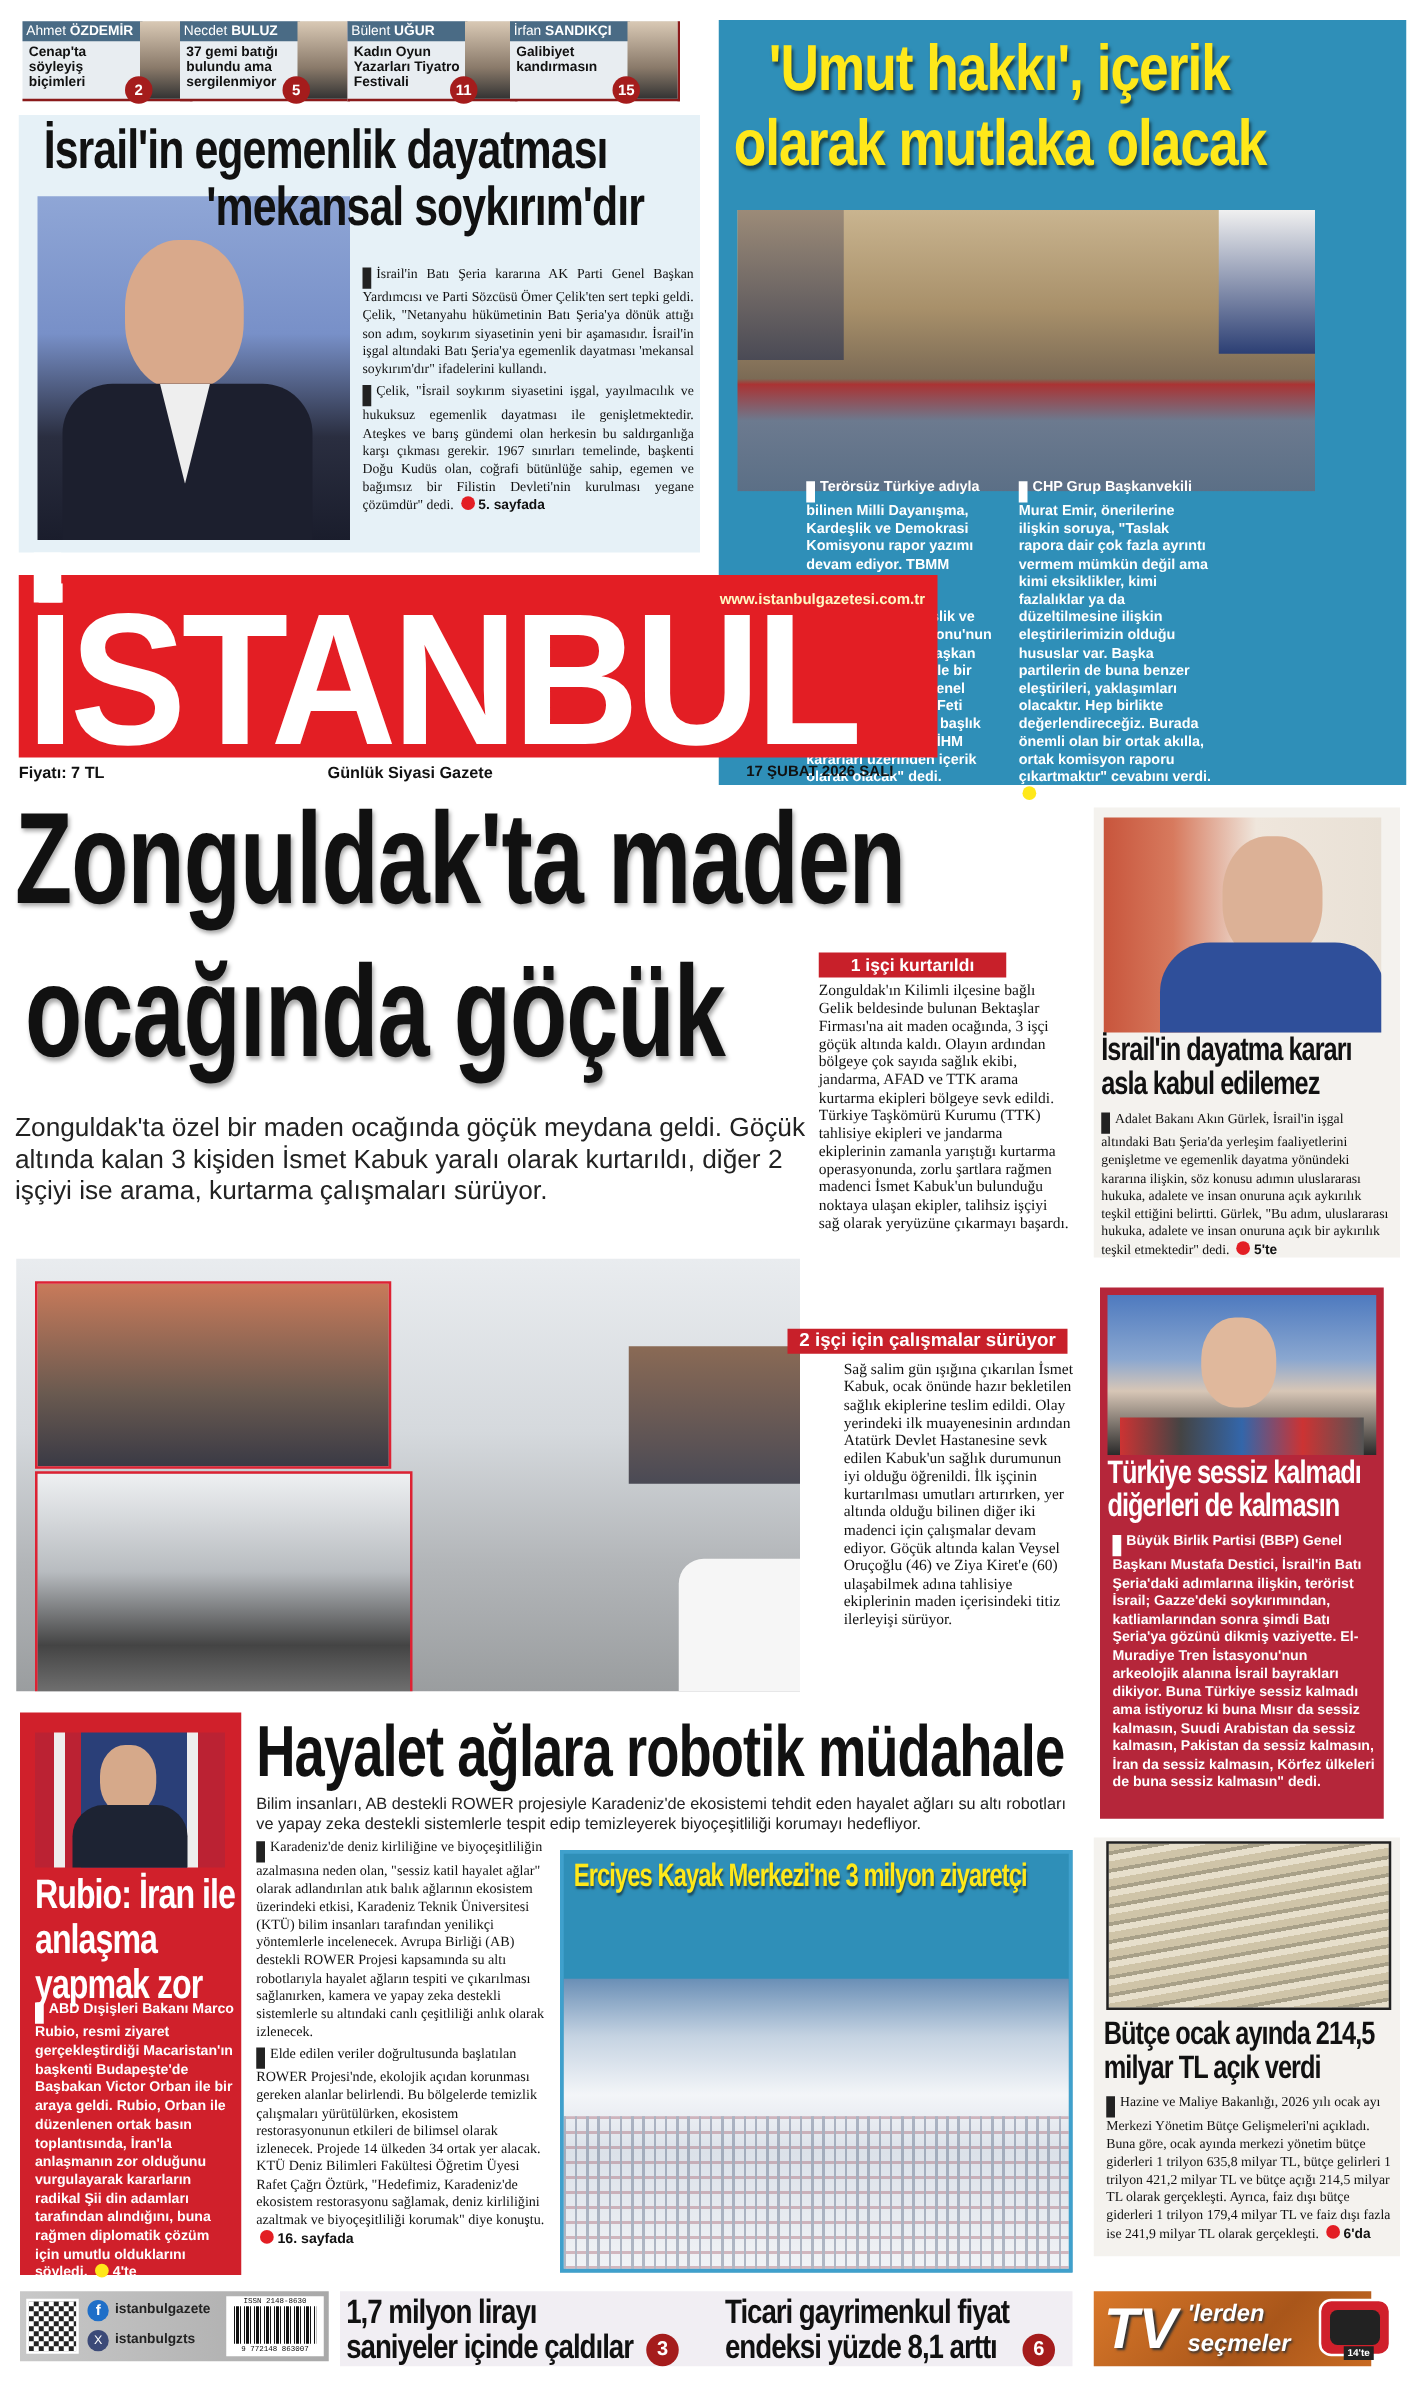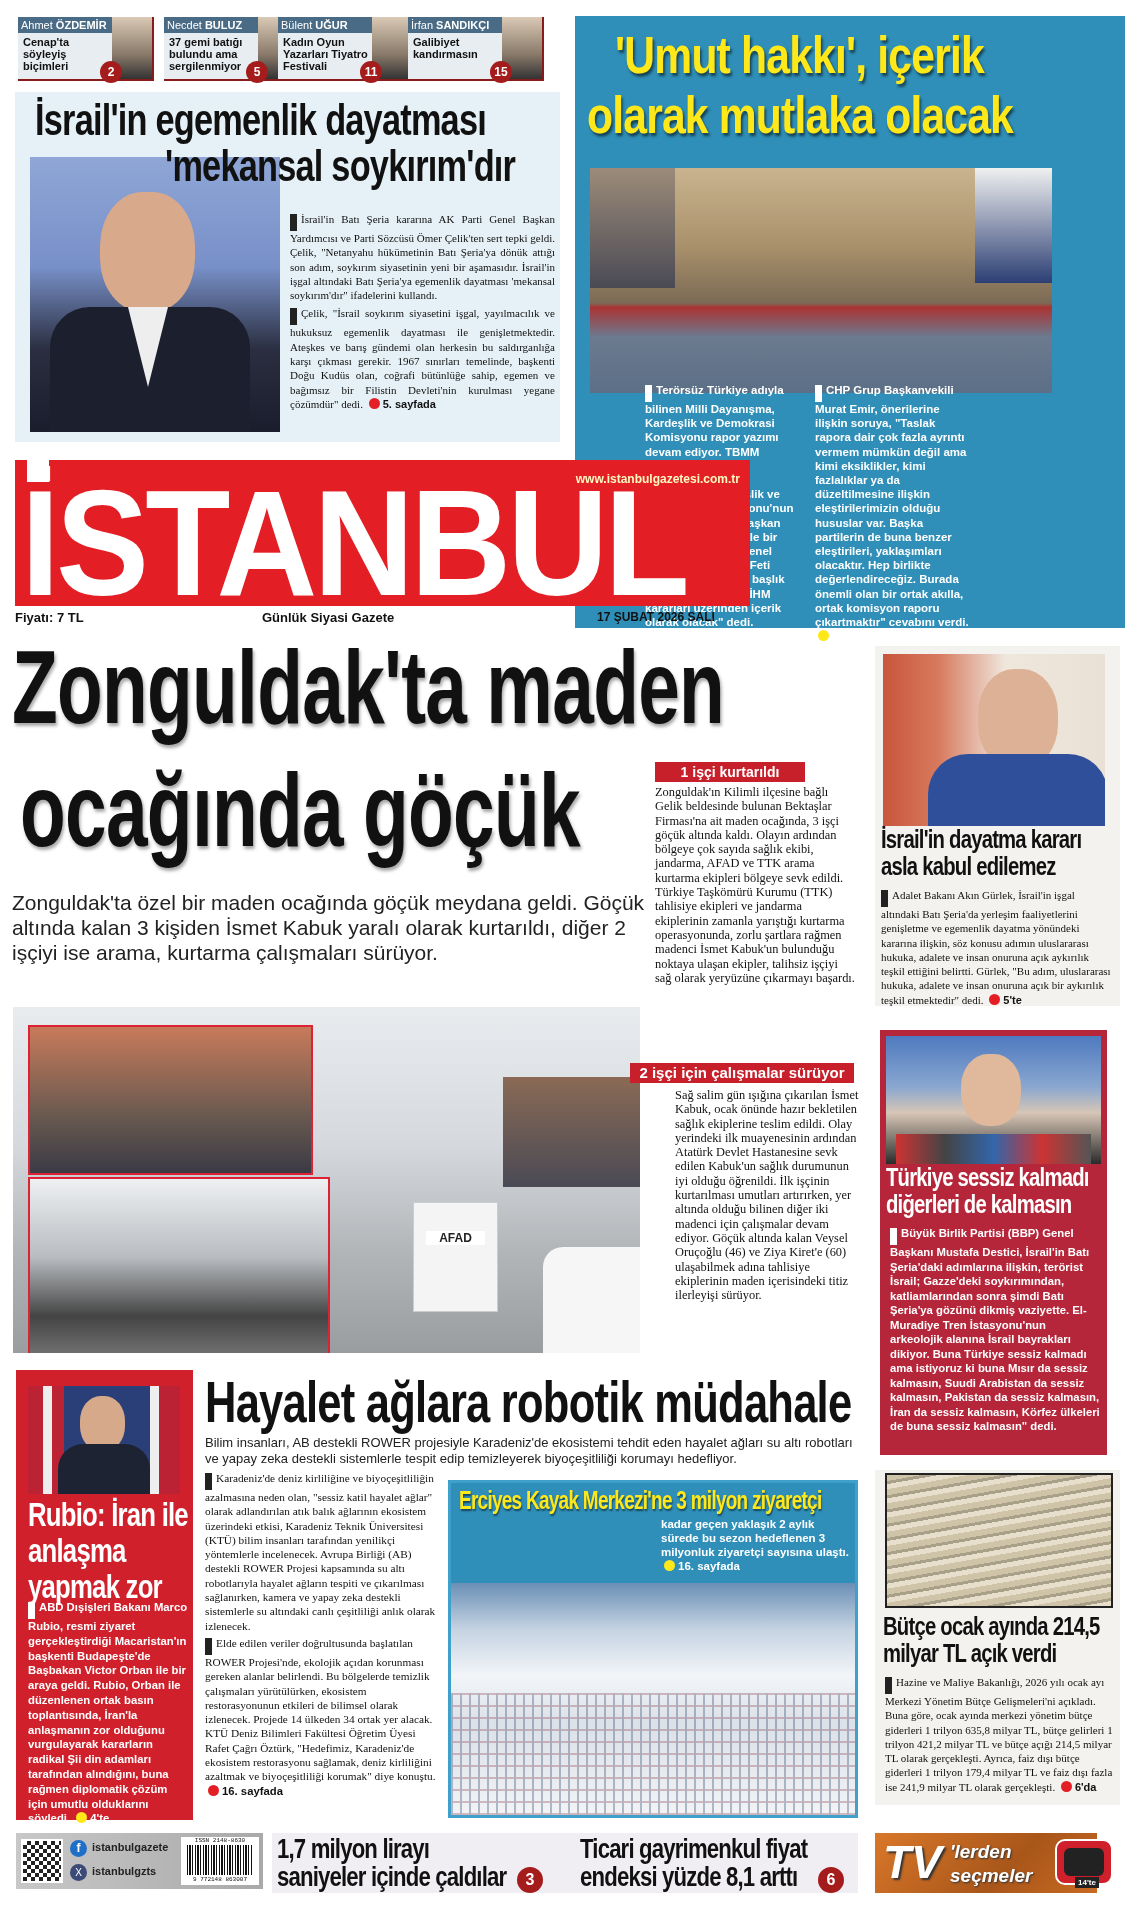--- a/index.html
+++ b/index.html
@@ -24,21 +24,21 @@
 </head>
 <body>
 
 <div>
   <div class="col" style="left:18px">
     <div class="nm"><span>Ahmet</span> <b>ÖZDEMİR</b></div>
     <div class="tt">Cenap'ta söyleyiş biçimleri</div>
     <div class="pic"></div>
     <div class="num">2</div>
   </div>
-  <div class="col" style="left:164px">
+  <div class="col" style="left:144px">
     <div class="nm"><span>Necdet</span> <b>BULUZ</b></div>
     <div class="tt">37 gemi batığı bulundu ama sergilenmiyor</div>
     <div class="pic"></div>
     <div class="num">5</div>
   </div>
   <div class="col" style="left:278px">
     <div class="nm"><span>Bülent</span> <b>UĞUR</b></div>
     <div class="tt">Kadın Oyun Yazarları Tiyatro Festivali</div>
     <div class="pic"></div>
     <div class="num">11</div>
@@ -90,23 +90,20 @@
 <div class="abs" style="left:262px;top:610px;font-weight:bold;font-size:13px">Günlük Siyasi Gazete</div>
 <div class="abs" style="left:597px;top:610px;font-weight:bold;font-size:12px">17 ŞUBAT 2026 SALI</div>
 
 <div>
   <div class="abs cond" style="left:12px;top:632px;font-size:104px;line-height:110px;transform:scaleX(0.72);color:#111;text-shadow:2px 3px 4px rgba(0,0,0,.35)">Zonguldak'ta maden</div>
   <div class="abs cond" style="left:20px;top:755px;font-size:104px;line-height:110px;transform:scaleX(0.72);color:#111;text-shadow:2px 3px 4px rgba(0,0,0,.35)">ocağında göçük</div>
   <div class="abs" style="left:12px;top:890px;width:640px;font-size:21px;line-height:25px;color:#222">Zonguldak'ta özel bir maden ocağında göçük meydana geldi. Göçük altında kalan 3 kişiden İsmet Kabuk yaralı olarak kurtarıldı, diğer 2 işçiyi ise arama, kurtarma çalışmaları sürüyor.</div>
   <div class="abs photo" style="left:13px;top:1007px;width:627px;height:346px;background:linear-gradient(180deg,#e9ecef 0%,#d5d9dd 40%,#b3b6b9 70%,#9a9d9f 100%)">
     <div style="position:absolute;left:15px;top:18px;width:285px;height:150px;border:2px solid #d23;background:linear-gradient(#c87a5a,#6a5a50 60%,#3a3a45)"></div>
     <div style="position:absolute;left:15px;top:170px;width:302px;height:200px;border:2px solid #d23;background:linear-gradient(#eef0f2,#b8bcc0 40%,#444 70%,#888)"></div>
-    <div style="position:absolute;left:400px;top:195px;width:85px;height:110px;background:#f4f4f4;border:1px solid #ccc">
-        <div style="margin:28px 12px;background:#fff;color:#222;font-weight:bold;font-size:12px;text-align:center">AFAD</div>
-      </div>
     <div style="position:absolute;left:490px;top:70px;width:137px;height:110px;background:linear-gradient(#8a6a55,#4a4a55)"></div>
     <div style="position:absolute;left:530px;top:240px;width:97px;height:106px;background:#f6f6f6;border-radius:20px 0 0 0"></div>
   </div>
   <div class="subbox" style="left:655px;top:762px;width:150px">1 işçi kurtarıldı</div>
   <div class="abs serif" style="left:655px;top:785px;width:200px;font-size:12.4px;line-height:14.3px">Zonguldak'ın Kilimli ilçesine bağlı Gelik beldesinde bulunan Bektaşlar Firması'na ait maden ocağında, 3 işçi göçük altında kaldı. Olayın ardından bölgeye çok sayıda sağlık ekibi, jandarma, AFAD ve TTK arama kurtarma ekipleri bölgeye sevk edildi. Türkiye Taşkömürü Kurumu (TTK) tahlisiye ekipleri ve jandarma ekiplerinin zamanla yarıştığı kurtarma operasyonunda, zorlu şartlara rağmen madenci İsmet Kabuk'un bulunduğu noktaya ulaşan ekipler, talihsiz işçiyi sağ olarak yeryüzüne çıkarmayı başardı.</div>
   <div class="subbox" style="left:630px;top:1063px;width:224px;font-size:15px">2 işçi için çalışmalar sürüyor</div>
   <div class="abs serif" style="left:675px;top:1088px;width:185px;font-size:12.4px;line-height:14.3px">Sağ salim gün ışığına çıkarılan İsmet Kabuk, ocak önünde hazır bekletilen sağlık ekiplerine teslim edildi. Olay yerindeki ilk muayenesinin ardından Atatürk Devlet Hastanesine sevk edilen Kabuk'un sağlık durumunun iyi olduğu öğrenildi. İlk işçinin kurtarılması umutları artırırken, yer altında olduğu bilinen diğer iki madenci için çalışmalar devam ediyor. Göçük altında kalan Veysel Oruçoğlu (46) ve Ziya Kiret'e (60) ulaşabilmek adına tahlisiye ekiplerinin maden içerisindeki titiz ilerleyişi sürüyor.</div>
 </div>
 
 <div class="abs" style="left:875px;top:646px;width:245px;height:360px;background:#f4f2ee">
@@ -146,21 +143,20 @@
   <div class="abs cond" style="left:205px;top:1372px;font-size:58px;line-height:60px;transform:scaleX(0.75);color:#111">Hayalet ağlara robotik müdahale</div>
   <div class="abs" style="left:205px;top:1435px;width:660px;font-size:13px;line-height:15.5px;color:#222">Bilim insanları, AB destekli ROWER projesiyle Karadeniz'de ekosistemi tehdit eden hayalet ağları su altı robotları ve yapay zeka destekli sistemlerle tespit edip temizleyerek biyoçeşitliliği korumayı hedefliyor.</div>
   <div class="abs serif small" style="left:205px;top:1471px;width:232px;font-size:11.3px;line-height:14.3px">
     <p style="margin-bottom:3px"><span class="bar"></span><span>Karadeniz'de deniz kirliliğine ve biyoçeşitliliğin azalmasına neden olan, "sessiz katil hayalet ağlar" olarak adlandırılan atık balık ağlarının ekosistem üzerindeki etkisi, Karadeniz Teknik Üniversitesi (KTÜ) bilim insanları tarafından yenilikçi yöntemlerle incelenecek. Avrupa Birliği (AB) destekli ROWER Projesi kapsamında su altı robotlarıyla hayalet ağların tespiti ve çıkarılması sağlanırken, kamera ve yapay zeka destekli sistemlerle su altındaki canlı çeşitliliği anlık olarak izlenecek.</span></p>
     <p><span class="bar"></span><span>Elde edilen veriler doğrultusunda başlatılan ROWER Projesi'nde, ekolojik açıdan korunması gereken alanlar belirlendi. Bu bölgelerde temizlik çalışmaları yürütülürken, ekosistem restorasyonunun etkileri de bilimsel olarak izlenecek. Projede 14 ülkeden 34 ortak yer alacak. KTÜ Deniz Bilimleri Fakültesi Öğretim Üyesi Rafet Çağrı Öztürk, "Hedefimiz, Karadeniz'de ekosistem restorasyonu sağlamak, deniz kirliliğini azaltmak ve biyoçeşitliliği korumak" diye konuştu.</span> <span class="dot" style="background:#e31e24"></span><b style="font-family:'Liberation Sans',sans-serif">16. sayfada</b></p>
   </div>
 </div>
 
 <div class="abs" style="left:448px;top:1480px;width:410px;height:338px;background:#2f8fb8;border:3px solid #3fa0cc">
   <div class="abs cond" style="left:8px;top:2px;width:540px;font-size:26px;line-height:30px;transform:scaleX(0.73);color:#ffe81a;text-shadow:1px 2px 2px rgba(0,0,0,.5)">Erciyes Kayak Merkezi'ne 3 milyon ziyaretçi</div>
-  <div class="abs" style="left:210px;top:34px;width:190px;color:#fff;font-weight:bold;font-size:11.5px;line-height:14px"><span>kadar geçen yaklaşık 2 aylık sürede bu sezon hedeflenen 3 milyonluk ziyaretçi sayısına ulaştı.</span> <span class="dot" style="background:#ffe81a"></span><span>16. sayfada</span></div>
   <div class="abs photo" style="left:0;top:100px;width:404px;height:232px;background:linear-gradient(180deg,#6a8fb6 0%,#c5d3e2 20%,#f3f5f8 40%,#dbe1e9 60%,#f1f3f6 100%)">
     <div style="position:absolute;left:0;top:110px;width:404px;height:122px;background:repeating-linear-gradient(90deg,#3a4a6a 0 2px,transparent 2px 9px),repeating-linear-gradient(0deg,#9a4a5a 0 2px,transparent 2px 12px);opacity:.35"></div>
   </div>
 </div>
 
 <div class="abs" style="left:16px;top:1833px;width:247px;height:56px;background:linear-gradient(90deg,#c8c8c8,#a9a9a9)">
   <div class="abs" style="left:5px;top:6px;width:42px;height:44px;background:repeating-conic-gradient(#222 0 25%,#fff 0 50%) 0 0/8px 8px;border:2px solid #fff"></div>
   <div class="abs" style="left:54px;top:7px;width:17px;height:17px;border-radius:50%;background:#1f6fc8;color:#fff;font-weight:bold;font-size:12px;text-align:center;line-height:17px">f</div>
   <div class="abs" style="left:76px;top:8px;font-size:11px;font-weight:bold;color:#222">istanbulgazete</div>
   <div class="abs" style="left:54px;top:31px;width:17px;height:17px;border-radius:50%;background:#3c4a78;color:#fff;font-size:10px;text-align:center;line-height:17px">X</div>

